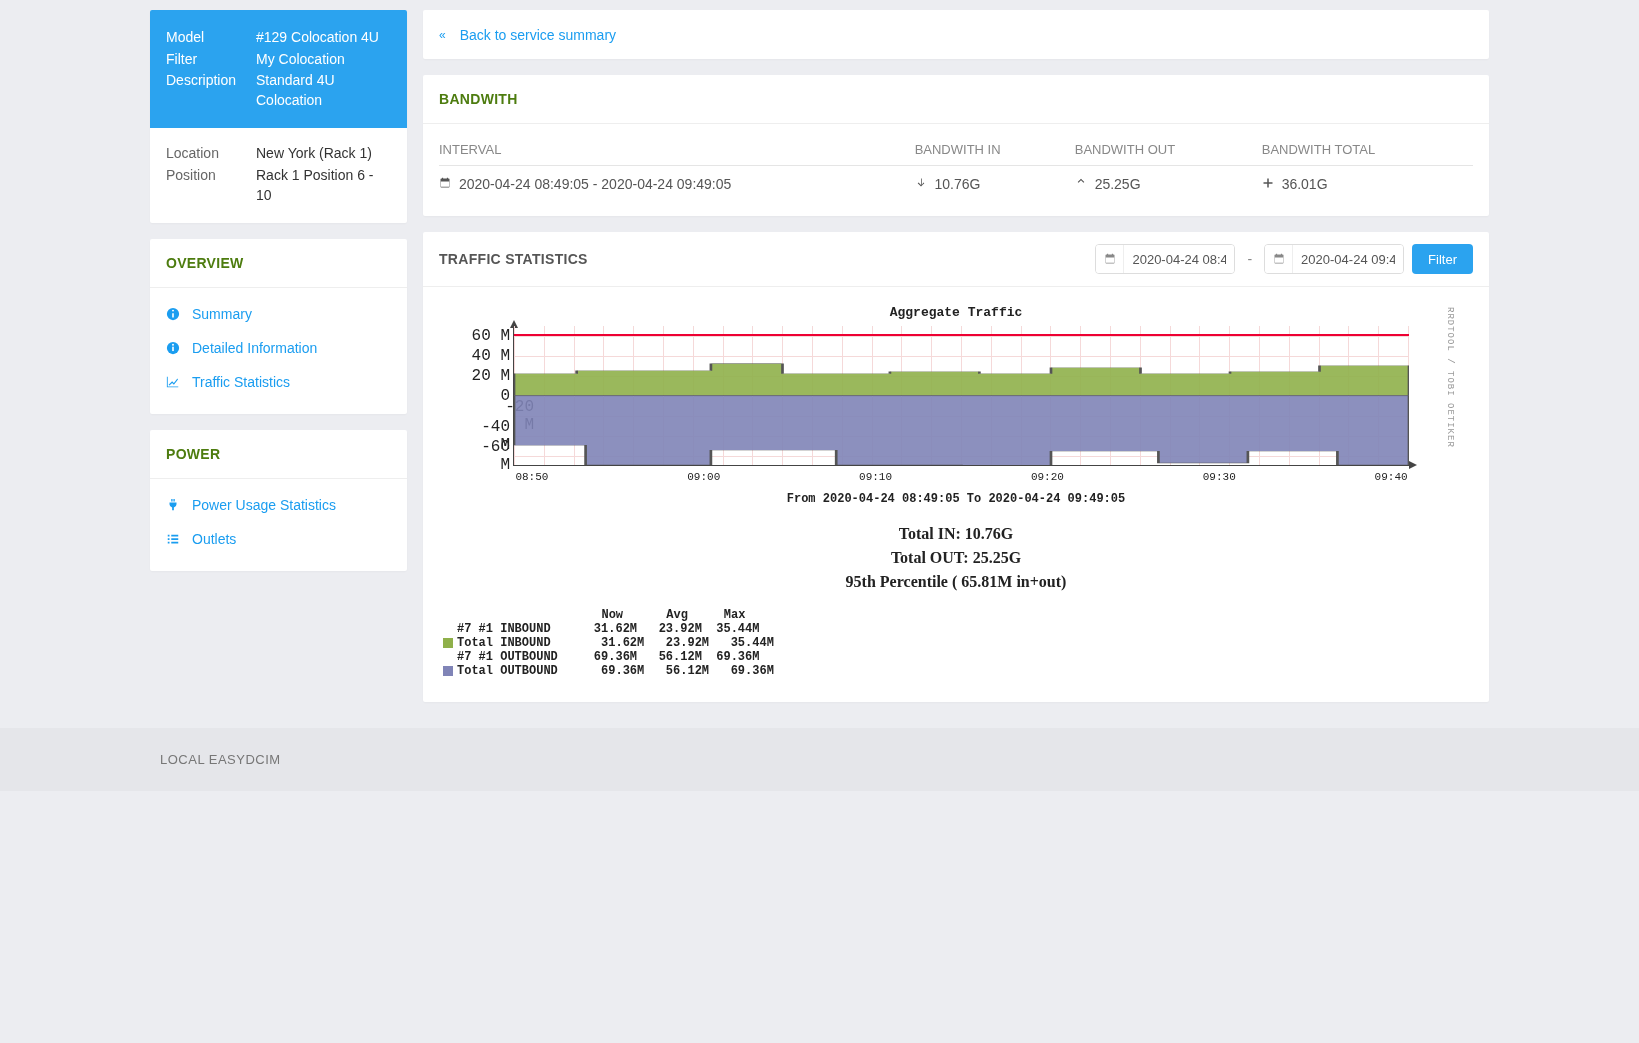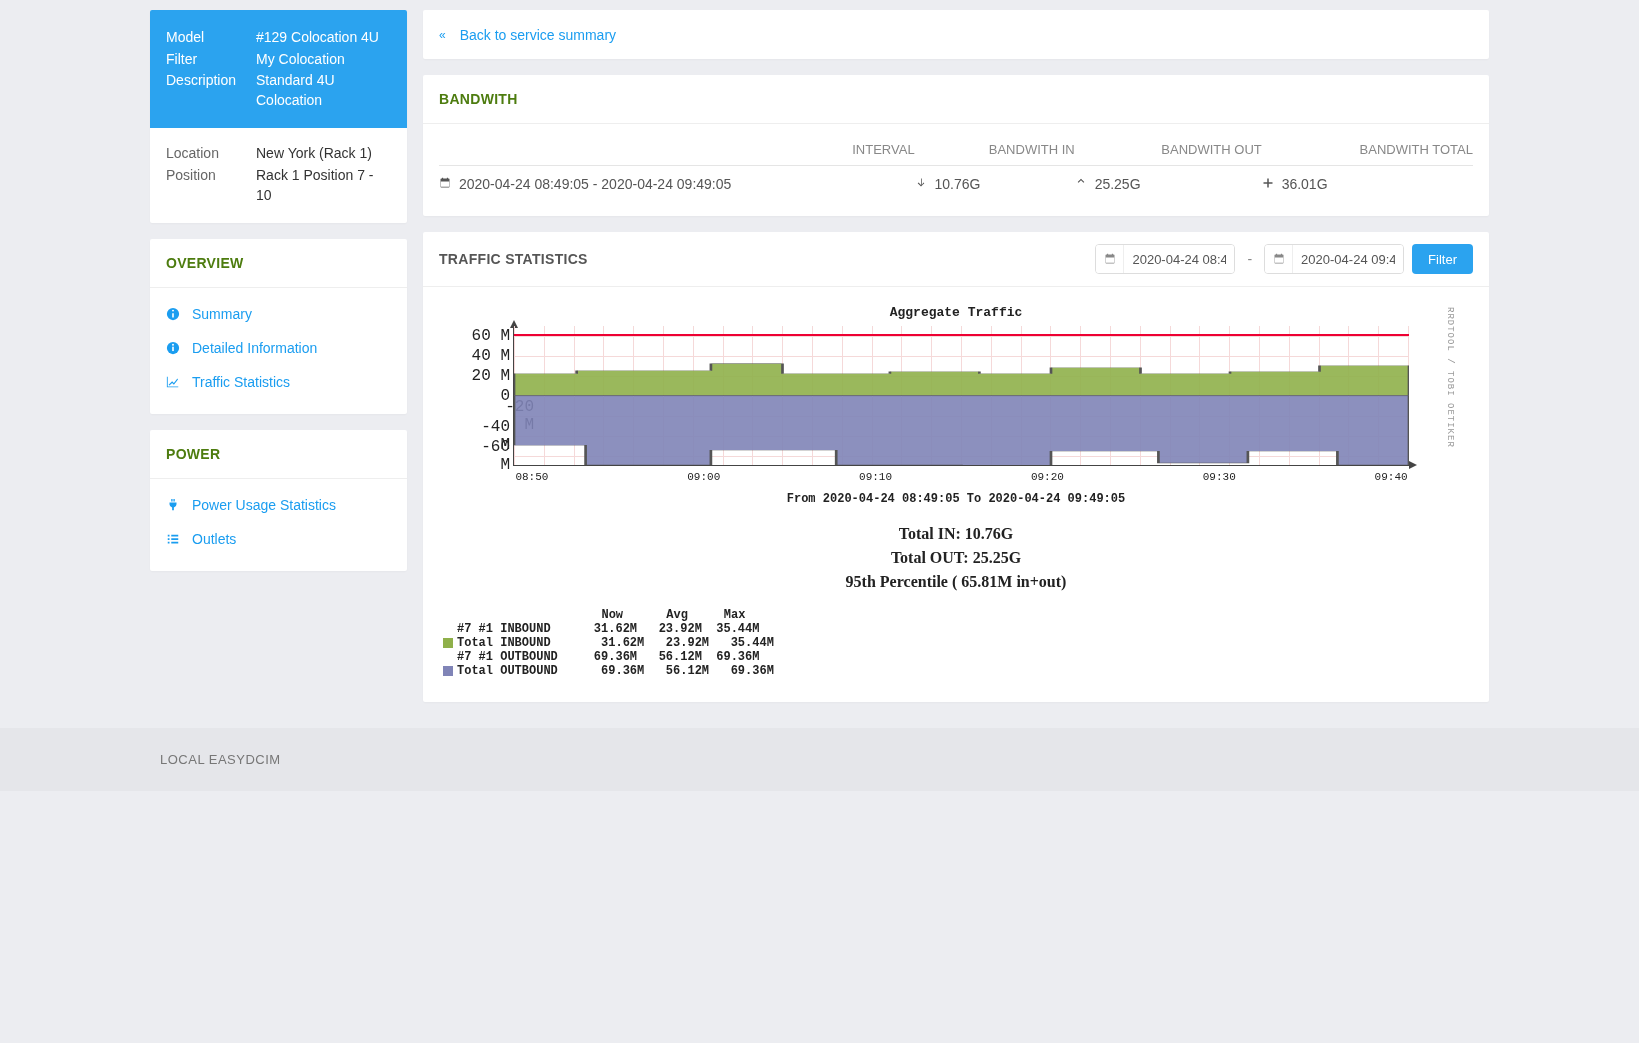--- a/index.html
+++ b/index.html
@@ -65,21 +65,21 @@
   .nav-list a .ic { width: 14px; text-align: center; color: #1a9df0; display:inline-flex; }
 
   
   .back-row { padding: 16px; }
   .back-link { color: #1a9df0; text-decoration: none; font-size: 14px; display:inline-flex; align-items:center; gap:14px;}
   .back-chev { color:#1a9df0; font-size:12px; }
 
   
   .bw-table { width: 100%; border-collapse: collapse; }
   .bw-table th {
-    text-align: right;
+    text-align: left;
     color: #888;
     font-weight: 400;
     font-size: 13px;
     padding: 8px 0;
     border-bottom: 1px solid #e5e5e5;
   }
   .bw-table td {
     padding: 10px 0;
     color: #555;
     font-size: 14px;
@@ -203,21 +203,21 @@
           <div class="info-val">Standard 4U Colocation</div>
         </div>
       </div>
       <div class="info-bottom">
         <div class="info-row">
           <div class="info-key">Location</div>
           <div class="info-val" style="color:#333">New York (Rack 1)</div>
         </div>
         <div class="info-row">
           <div class="info-key">Position</div>
-          <div class="info-val" style="color:#333">Rack 1 Position 7 - 10</div>
+          <div class="info-val" style="color:#333">Rack 1 Position 6 - 10</div>
         </div>
       </div>
     </div>
 
     <div class="panel">
       <div class="panel-header">OVERVIEW</div>
       <div class="panel-body">
         <ul class="nav-list">
           <li><a href="#">
             <span class="ic">

